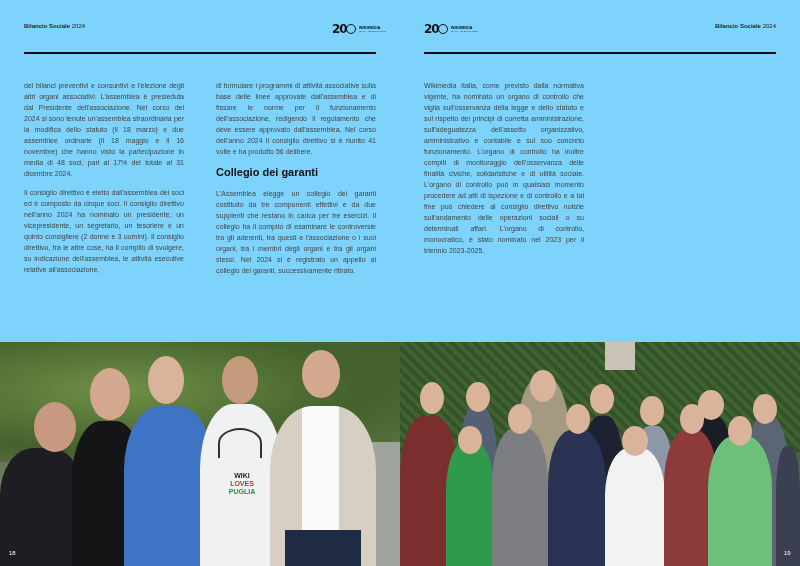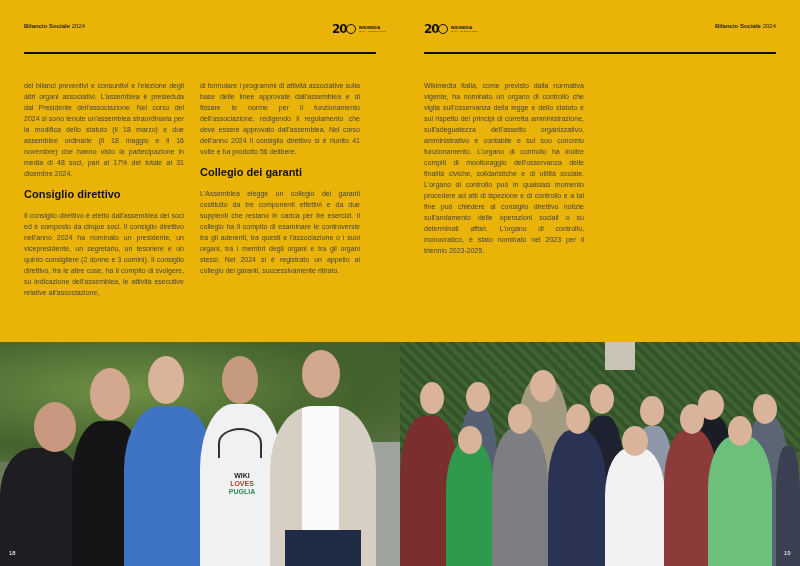--- a/index.html
+++ b/index.html
@@ -1,17 +1,17 @@
 <!DOCTYPE html>
 <html><head>
 <meta charset="utf-8">
 <style>
   html, body { margin:0; padding:0; }
   body { width:800px; height:566px; position:relative; overflow:hidden; background:#e4e6e7; font-family:"Liberation Sans", sans-serif; color:#333; }
-  .page { position:absolute; top:0; width:400px; height:566px; background:#eab308; }
+  .page { position:absolute; top:0; width:400px; height:566px; background:#7dd3fc; }
   .page.left { left:0; }
   .page.right { left:400px; }
   .header-title { position:absolute; top:23px; font-size:6px; font-weight:bold; color:#222; }
   .header-title .year { font-weight:normal; }
   .rule { position:absolute; top:52px; height:2px; background:#111; }
   .logo { position:absolute; top:23px; display:flex; align-items:center; gap:1px; }
   .logo .num { font-size:12px; font-weight:900; color:#111; font-family:"DejaVu Sans", sans-serif; letter-spacing:-1px; line-height:12px; }
   .logo .circle { width:10px; height:10px; border-radius:50%; border:1.5px solid #111; box-sizing:border-box; margin-left:-2px; }
   .logo .txt { display:flex; flex-direction:column; margin-left:2px; line-height:3px; }
   .logo .txt .a { font-size:4px; font-weight:bold; color:#111; line-height:4px; }
@@ -40,25 +40,24 @@
     <span class="circle"></span>
     <span class="txt">
       <span class="a">WIKIMEDIA</span>
       <span class="b">ITALIA · 20 anni di libero</span>
     </span>
   </div>
   <div class="rule" style="left:24px; width:352px;"></div>
 
   <div class="col" style="left:24px; top:80px; width:160px;">
     <p>dei bilanci preventivi e consuntivi e l'elezione degli altri organi associativi. L'assemblea è presieduta dal Presidente dell'associazione. Nel corso del 2024 si sono tenute un'assemblea straordinaria per la modifica dello statuto (il 18 marzo) e due assemblee ordinarie (il 18 maggio e il 16 novembre) che hanno visto la partecipazione in media di 48 soci, pari al 17% del totale al 31 dicembre 2024.</p>
-    <h2 style="margin-top:6px;">Consiglio direttivo</h2>
     <p>Il consiglio direttivo è eletto dall'assemblea dei soci ed è composto da cinque soci. Il consiglio direttivo nell'anno 2024 ha nominato un presidente, un vicepresidente, un segretario, un tesoriere e un quinto consigliere (2 donne e 3 uomini). Il consiglio direttivo, fra le altre cose, ha il compito di svolgere, su indicazione dell'assemblea, le attività esecutive relative all'associazione,</p>
   </div>
 
-  <div class="col" style="left:200px; top:80px; width:160px;">
+  <div class="col" style="left:216px; top:80px; width:160px;">
     <p>di formulare i programmi di attività associative sulla base delle linee approvate dall'assemblea e di fissare le norme per il funzionamento dell'associazione, redigendo il regolamento che deve essere approvato dall'assemblea. Nel corso dell'anno 2024 il consiglio direttivo si è riunito 41 volte e ha prodotto 56 delibere.</p>
     <h2 style="margin-top:6px;">Collegio dei garanti</h2>
     <p>L'Assemblea elegge un collegio dei garanti costituito da tre componenti effettivi e da due supplenti che restano in carica per tre esercizi. Il collegio ha il compito di esaminare le controversie tra gli aderenti, tra questi e l'associazione o i suoi organi, tra i membri degli organi e tra gli organi stessi. Nel 2024 si è registrato un appello al collegio dei garanti, successivamente ritirato.</p>
   </div>
 </div>
 
 <div class="page right">
   <div class="logo" style="left:24px;">
     <span class="num">20</span>
     <span class="circle"></span>

